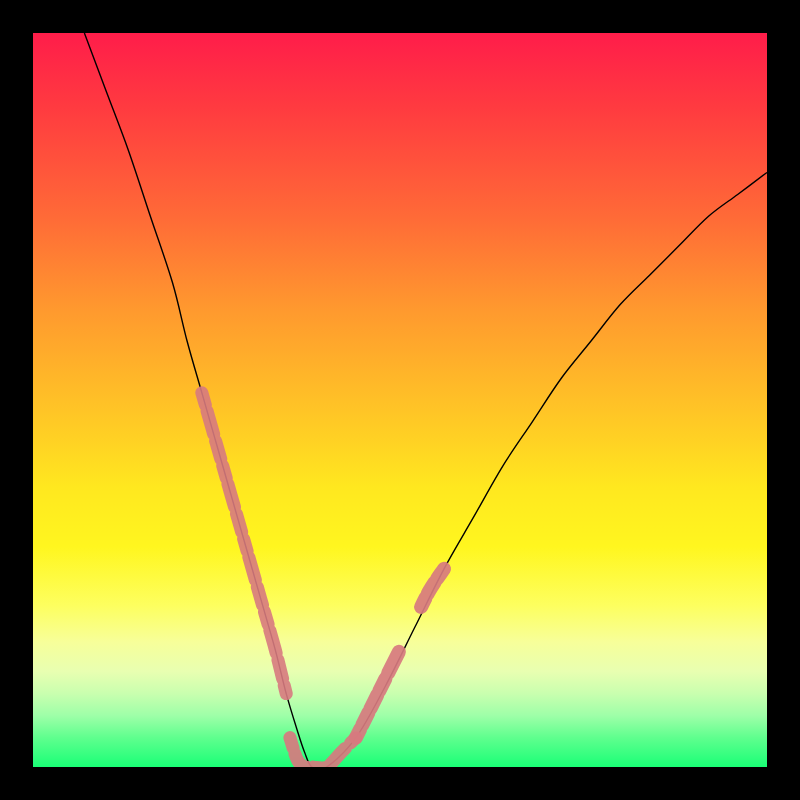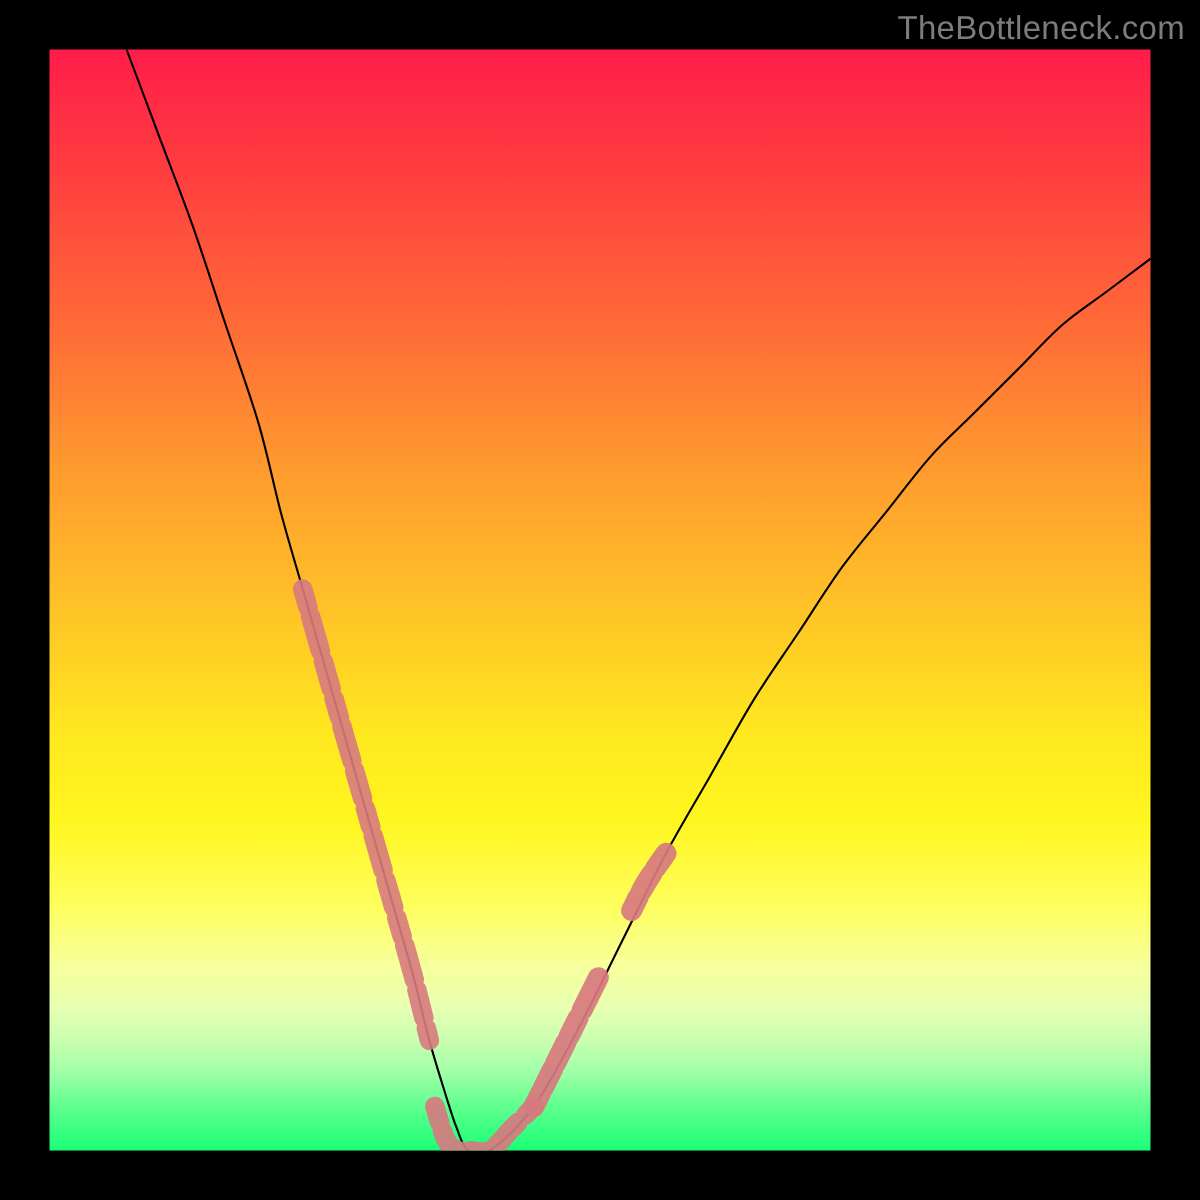--- a/index.html
+++ b/index.html
@@ -65,21 +65,20 @@
   .bottom-dash { fill: none; stroke: #d77a7f; stroke-width: 13;
                 stroke-linecap: round; stroke-dasharray: 11 6 20 6 12 6 22 7; stroke-opacity: 0.92; }
   .right-dash { fill: none; stroke: #d77a7f; stroke-width: 14;
                 stroke-linecap: round; stroke-dasharray: 10 4 14 4 16 4 14 6 24 50; stroke-opacity: 0.92; }
 </style>
 </head>
 <body>
 
 <div class="frame">
 
-  <div class="watermark">TheBottleneck.com</div>
 
   <div class="plot-area">
     <svg class="curve" viewBox="0 0 734 734" preserveAspectRatio="none">
       <path id="mainCurve" class="curve-path" d="M 51.38 0 C 55.050000000000004 9.78666666666667, 66.06 39.14666666666669, 73.4 58.72000000000003 C 80.74000000000001 78.29333333333336, 88.08 96.64333333333339, 95.42 117.44000000000005 C 102.76 138.2366666666667, 110.1 161.48000000000002, 117.44 183.5 C 124.78 205.51999999999998, 133.34333333333333 228.76333333333332, 139.46 249.56 C 145.57666666666668 270.3566666666667, 149.24666666666667 289.93000000000006, 154.14 308.28000000000003 C 159.0333333333333 326.63, 163.92666666666665 342.5333333333333, 168.82 359.65999999999997 C 173.71333333333334 376.78666666666663, 178.60666666666665 393.91333333333336, 183.5 411.04 C 188.39333333333335 428.1666666666667, 193.2866666666667 445.29333333333335, 198.18 462.42 C 203.07333333333332 479.5466666666667, 207.96666666666664 496.6733333333333, 212.85999999999999 513.8 C 217.75333333333333 530.9266666666666, 222.64666666666665 548.0533333333334, 227.54 565.1800000000001 C 232.43333333333334 582.3066666666667, 237.93833333333333 600.6566666666666, 242.22 616.56 C 246.50166666666667 632.4633333333333, 249.56 647.1433333333333, 253.23 660.6 C 256.9 674.0566666666667, 261.1816666666667 687.5133333333333, 264.24 697.3 C 267.29833333333335 707.0866666666666, 269.1333333333333 713.2033333333334, 271.58 719.32 C 274.02666666666664 725.4366666666667, 275.25 731.5533333333333, 278.92 734 C 282.59000000000003 736.4466666666667, 286.26000000000005 738.8933333333333, 293.6 734 C 300.94 729.1066666666667, 313.1733333333333 718.0966666666667, 322.96 704.64 C 332.74666666666667 691.1833333333333, 342.5333333333333 671.61, 352.32 653.26 C 362.1066666666667 634.91, 371.8933333333333 614.1133333333333, 381.68 594.54 C 391.4666666666667 574.9666666666666, 401.25333333333333 554.17, 411.04 535.8199999999999 C 420.8266666666667 517.4699999999999, 430.61333333333334 501.5666666666666, 440.4 484.43999999999994 C 450.1866666666666 467.3133333333333, 459.9733333333333 448.9633333333333, 469.76 433.06 C 479.5466666666667 417.1566666666667, 489.33333333333337 403.70000000000005, 499.12000000000006 389.02000000000004 C 508.90666666666675 374.34000000000003, 518.6933333333334 358.4366666666666, 528.48 344.97999999999996 C 538.2666666666667 331.5233333333333, 548.0533333333334 320.5133333333334, 557.84 308.28000000000003 C 567.6266666666667 296.0466666666667, 577.4133333333334 282.59, 587.2 271.58 C 596.9866666666667 260.57, 606.7733333333333 252.00666666666663, 616.56 242.21999999999997 C 626.3466666666666 232.4333333333333, 636.1333333333333 222.64666666666668, 645.92 212.86 C 655.7066666666666 203.07333333333335, 665.4933333333333 192.06333333333333, 675.28 183.5 C 685.0666666666666 174.93666666666667, 694.8533333333334 168.82000000000002, 704.64 161.48000000000002 C 714.4266666666666 154.14000000000001, 729.1066666666667 143.12999999999994, 734 139.45999999999992"></path>
       <path id="dashLeft" class="dash-path" d="M 168.82 359.65999999999997 C 171.26666666666665 368.2233333333333, 178.60666666666665 393.91333333333336, 183.5 411.04 C 188.39333333333335 428.1666666666667, 193.2866666666667 445.29333333333335, 198.18 462.42 C 203.07333333333332 479.5466666666667, 207.96666666666664 496.6733333333333, 212.85999999999999 513.8 C 217.75333333333333 530.9266666666666, 222.64666666666665 548.0533333333334, 227.54 565.1800000000001 C 232.43333333333334 582.3066666666667, 237.93833333333333 600.6566666666666, 242.22 616.56 C 246.50166666666667 632.4633333333333, 251.39499999999998 653.26, 253.23 660.6"></path>
       <path id="dashBottom" class="bottom-dash" d="M 256.9 704.64 C 258.12333333333333 708.31, 261.79333333333335 721.7666666666667, 264.24 726.66 C 266.68666666666667 731.5533333333333, 269.1333333333333 732.7766666666666, 271.58 734 C 274.02666666666664 735.2233333333334, 275.25 734, 278.92 734 C 282.59000000000003 734, 288.7066666666667 736.4466666666667, 293.6 734 C 298.49333333333334 731.5533333333333, 303.38666666666666 724.2133333333334, 308.28 719.32 C 313.1733333333333 714.4266666666667, 320.5133333333333 707.0866666666667, 322.96 704.64"></path>
       <path id="dashRight" class="right-dash" d="M 322.96 704.64 C 325.40666666666664 699.7466666666667, 332.74666666666667 685.0666666666666, 337.64 675.28 C 342.5333333333333 665.4933333333333, 347.4266666666667 655.7066666666666, 352.32 645.92 C 357.2133333333333 636.1333333333333, 362.1066666666667 626.3466666666666, 367 616.56 C 371.8933333333333 606.7733333333333, 376.7866666666667 596.9866666666667, 381.68 587.2 C 386.5733333333333 577.4133333333334, 391.4666666666667 566.4033333333334, 396.36 557.84 C 401.25333333333333 549.2766666666666, 408.59333333333336 539.49, 411.04 535.8199999999999"></path>
     </svg>
   </div>
 

